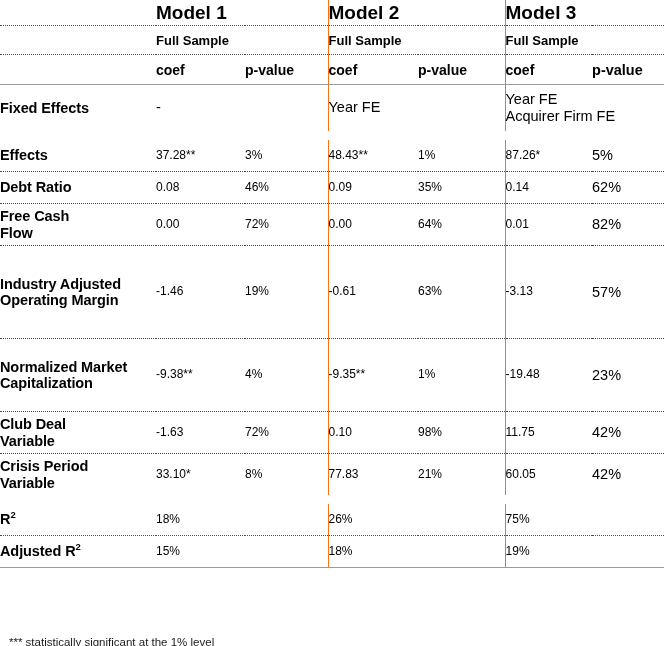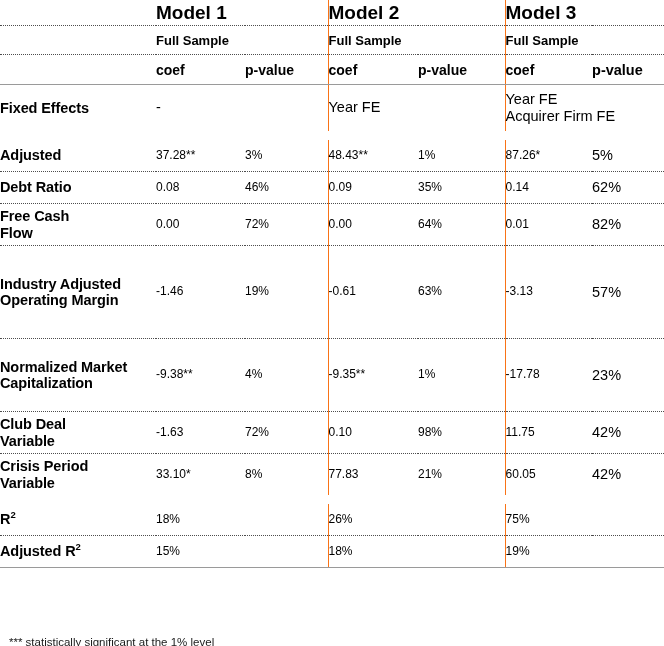--- a/index.html
+++ b/index.html
@@ -183,21 +183,21 @@
           <span>Year FE</span><br>
           <span>Acquirer Firm FE</span>
         </td>
       </tr>
 
       <tr class="spacer-row solid-above solid-below">
         <td colspan="7"></td>
       </tr>
 
       <tr class="r-1 dotted-below">
-        <td class="lbl">Adjusted</td>
+        <td class="lbl">Effects</td>
         <td class="num">37.28**</td>
         <td class="num">3%</td>
         <td class="num grp-gap">48.43**</td>
         <td class="num">1%</td>
         <td class="num grp-gap">87.26*</td>
         <td class="num-hi">5%</td>
       </tr>
 
       <tr class="r-1 dotted-below">
         <td class="lbl">Debt Ratio</td>
@@ -232,21 +232,21 @@
         <td class="num grp-gap">-3.13</td>
         <td class="num-hi">57%</td>
       </tr>
 
       <tr class="r-norm dotted-below">
         <td class="lbl">Normalized Market Capitalization</td>
         <td class="num">-9.38**</td>
         <td class="num">4%</td>
         <td class="num grp-gap">-9.35**</td>
         <td class="num">1%</td>
-        <td class="num grp-gap">-17.78</td>
+        <td class="num grp-gap">-19.48</td>
         <td class="num-hi">23%</td>
       </tr>
 
       <tr class="r-2 dotted-below">
         <td class="lbl">
           <span>Club Deal</span><br>
           <span>Variable</span>
         </td>
         <td class="num">-1.63</td>
         <td class="num">72%</td>

